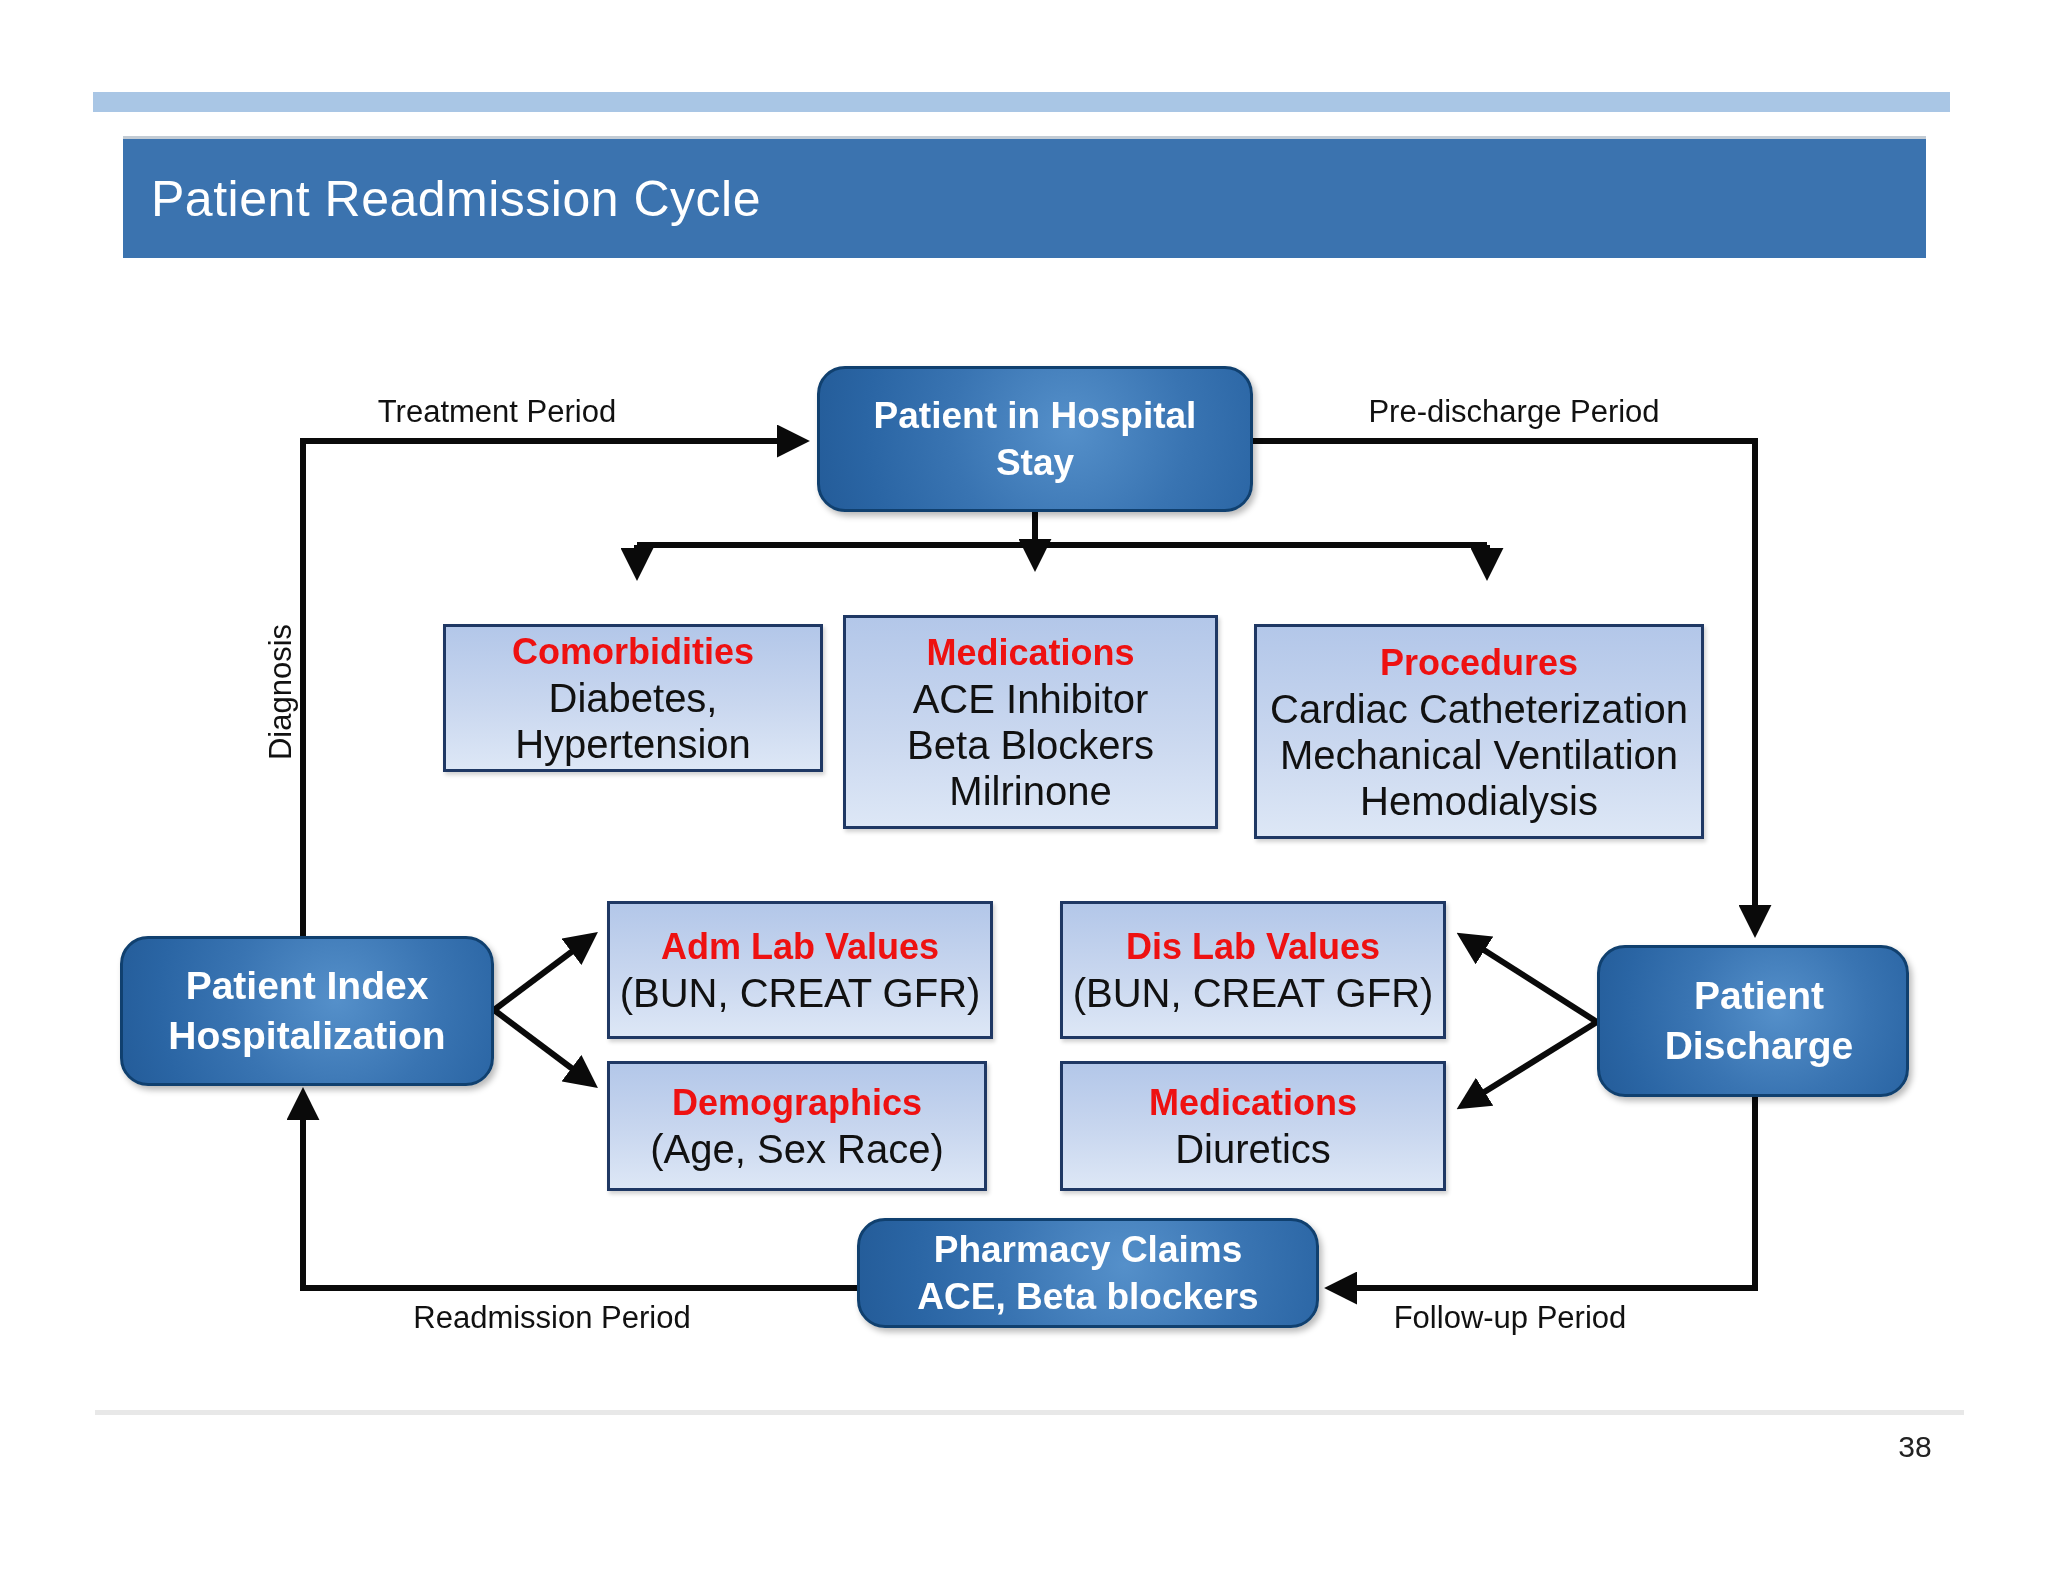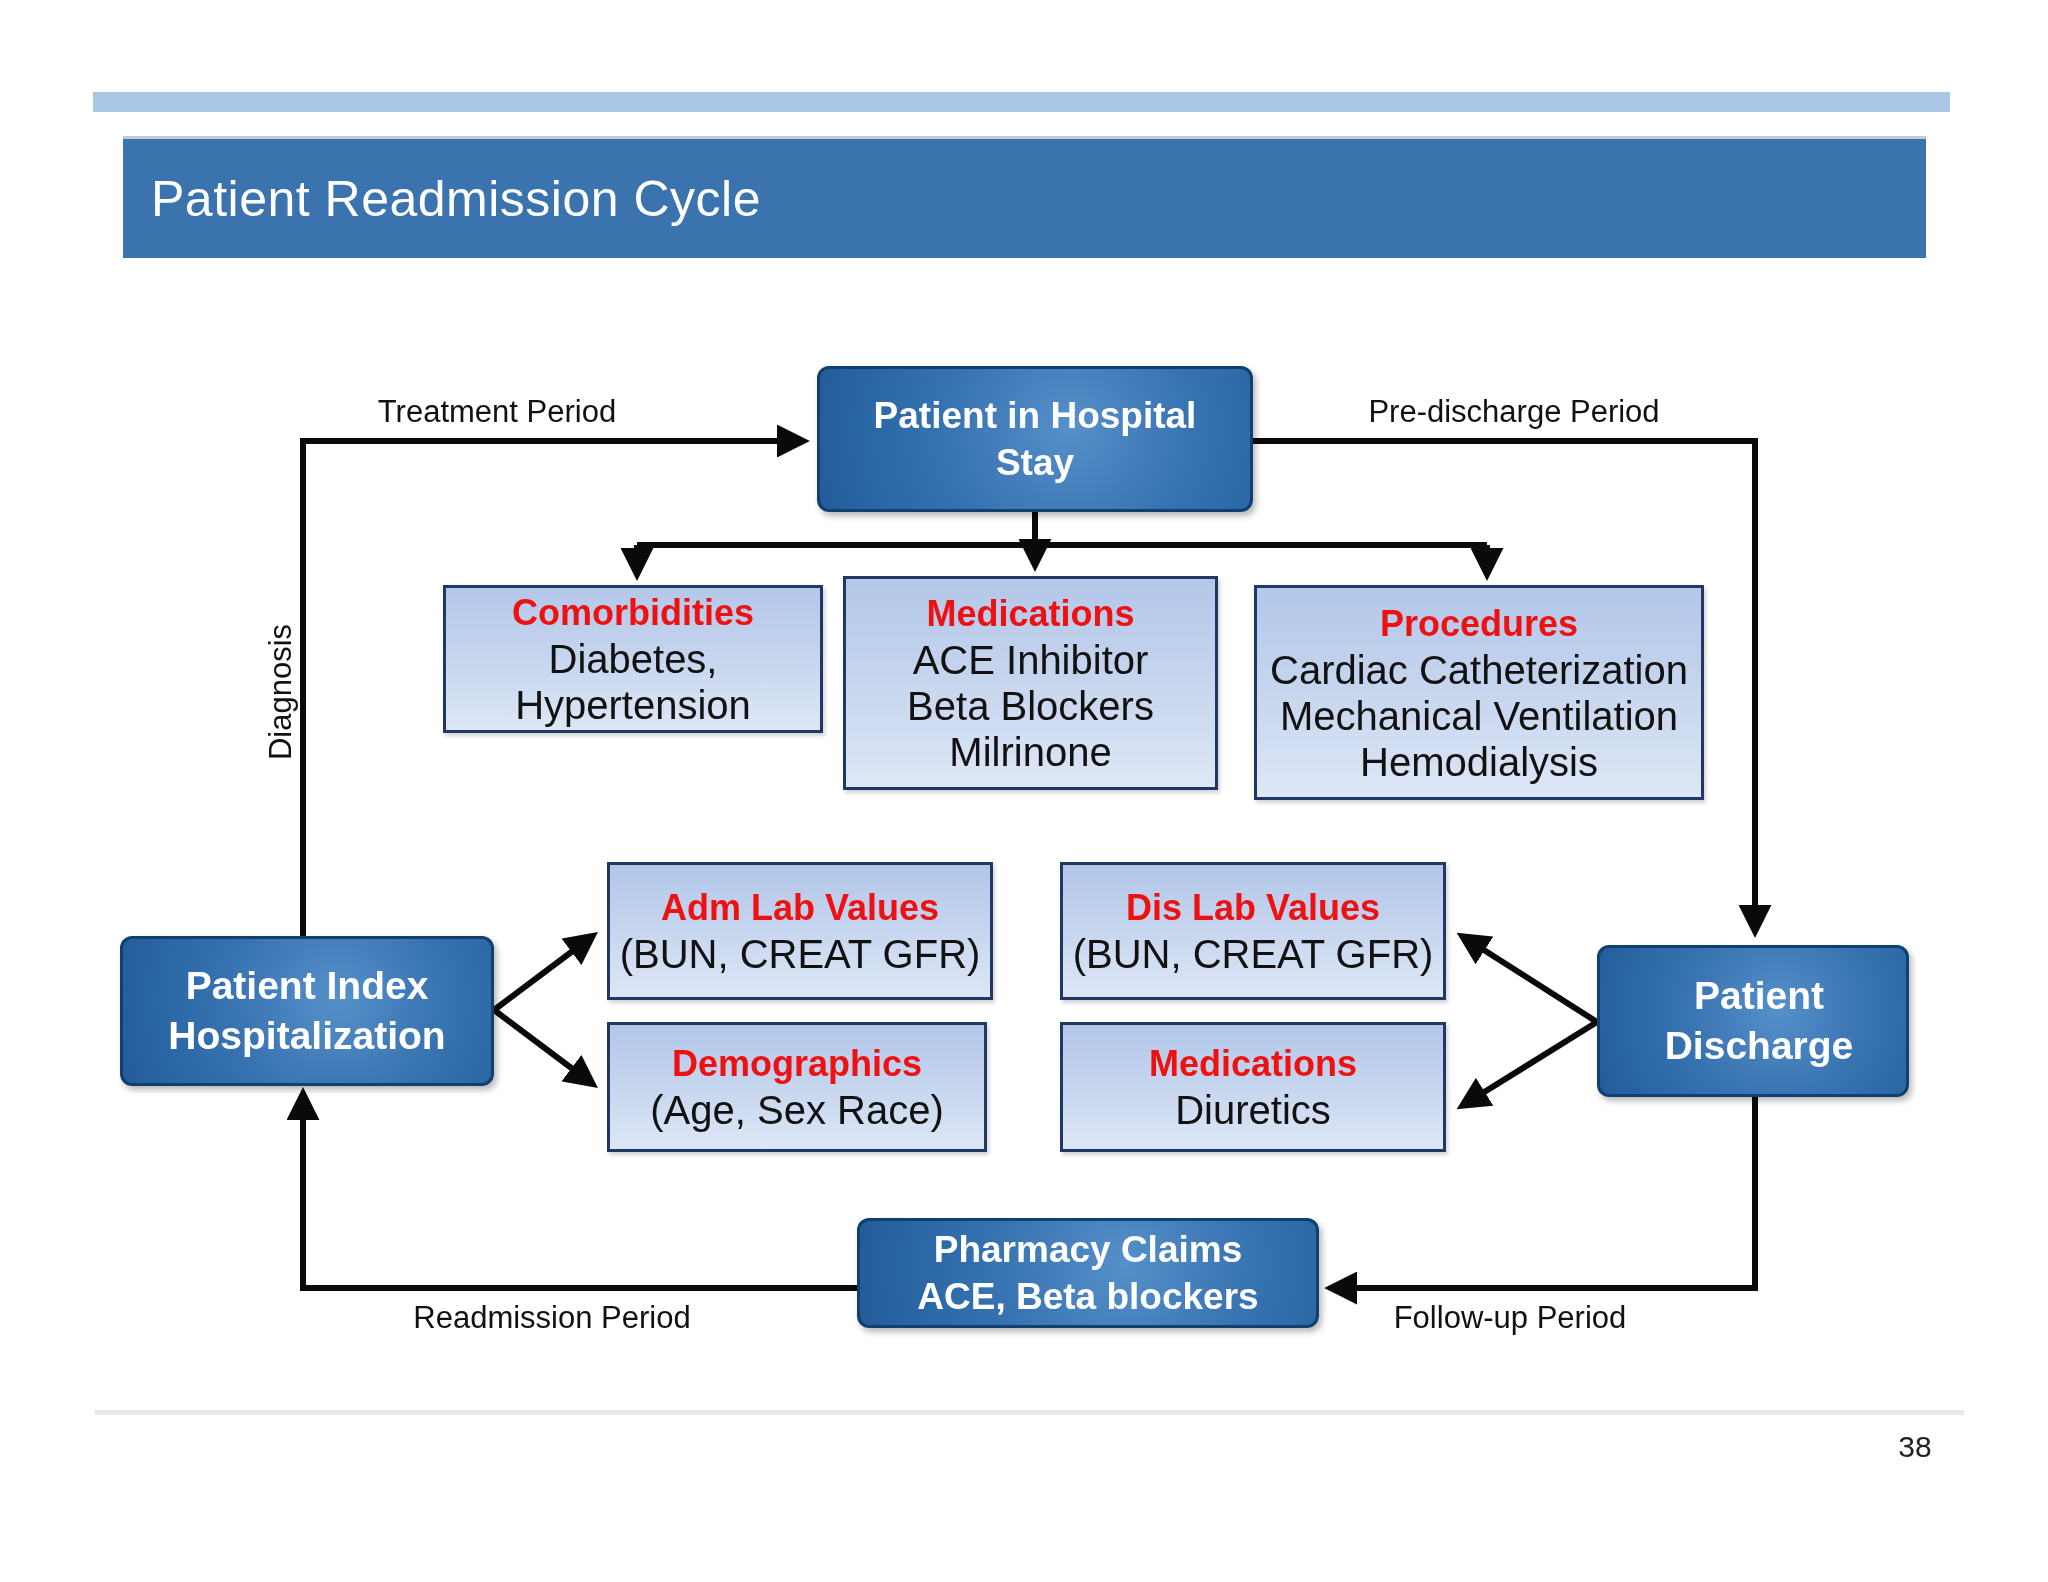--- a/index.html
+++ b/index.html
@@ -29,33 +29,34 @@
   .svg-layer{position:absolute;left:0;top:0;width:2048px;height:1582px;}
   
   .lightbox{
     position:absolute;
     box-sizing:border-box;
     border:3px solid #1f3864;
     background:linear-gradient(to bottom,#b3c7e9 0%,#c9d7ef 55%,#dde7f6 100%);
     display:flex;flex-direction:column;justify-content:center;align-items:center;
     text-align:center;
     box-shadow:2px 3px 4px rgba(0,0,0,0.18);
+    margin-top:39px;
   }
   .lightbox .bx-title{
     color:#ee1111;font-weight:bold;font-size:36px;line-height:46px;
   }
   .lightbox .bx-line{
     color:#111111;font-size:40px;line-height:46px;
   }
   
   .darknode{
     position:absolute;
     box-sizing:border-box;
     border:3px solid #10406f;
-    border-radius:12px;
+    border-radius:28px;
     background:radial-gradient(circle at 58% 42%, #5590ca 0%, #3974b2 45%, #2a65a4 78%, #245c99 100%);
     display:flex;flex-direction:column;justify-content:center;align-items:center;
     text-align:center;
     box-shadow:3px 4px 6px rgba(0,0,0,0.28);
   }
   .darknode .nd-line{
     color:#ffffff;font-weight:bold;line-height:1.28;
   }
   .lbl{
     position:absolute;color:#111111;font-size:31px;text-align:center;

